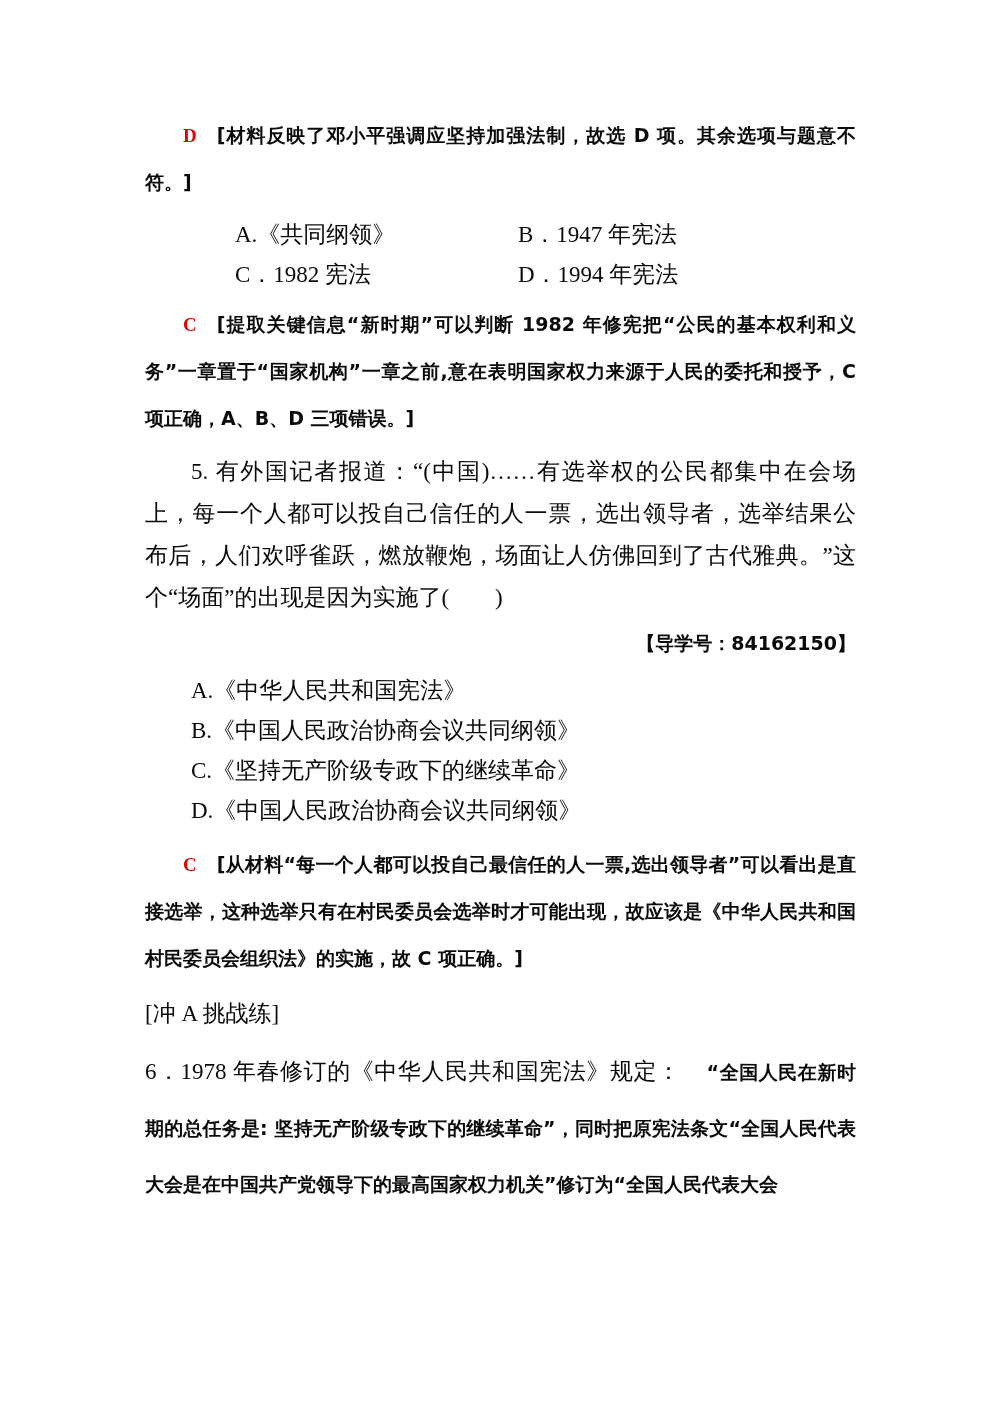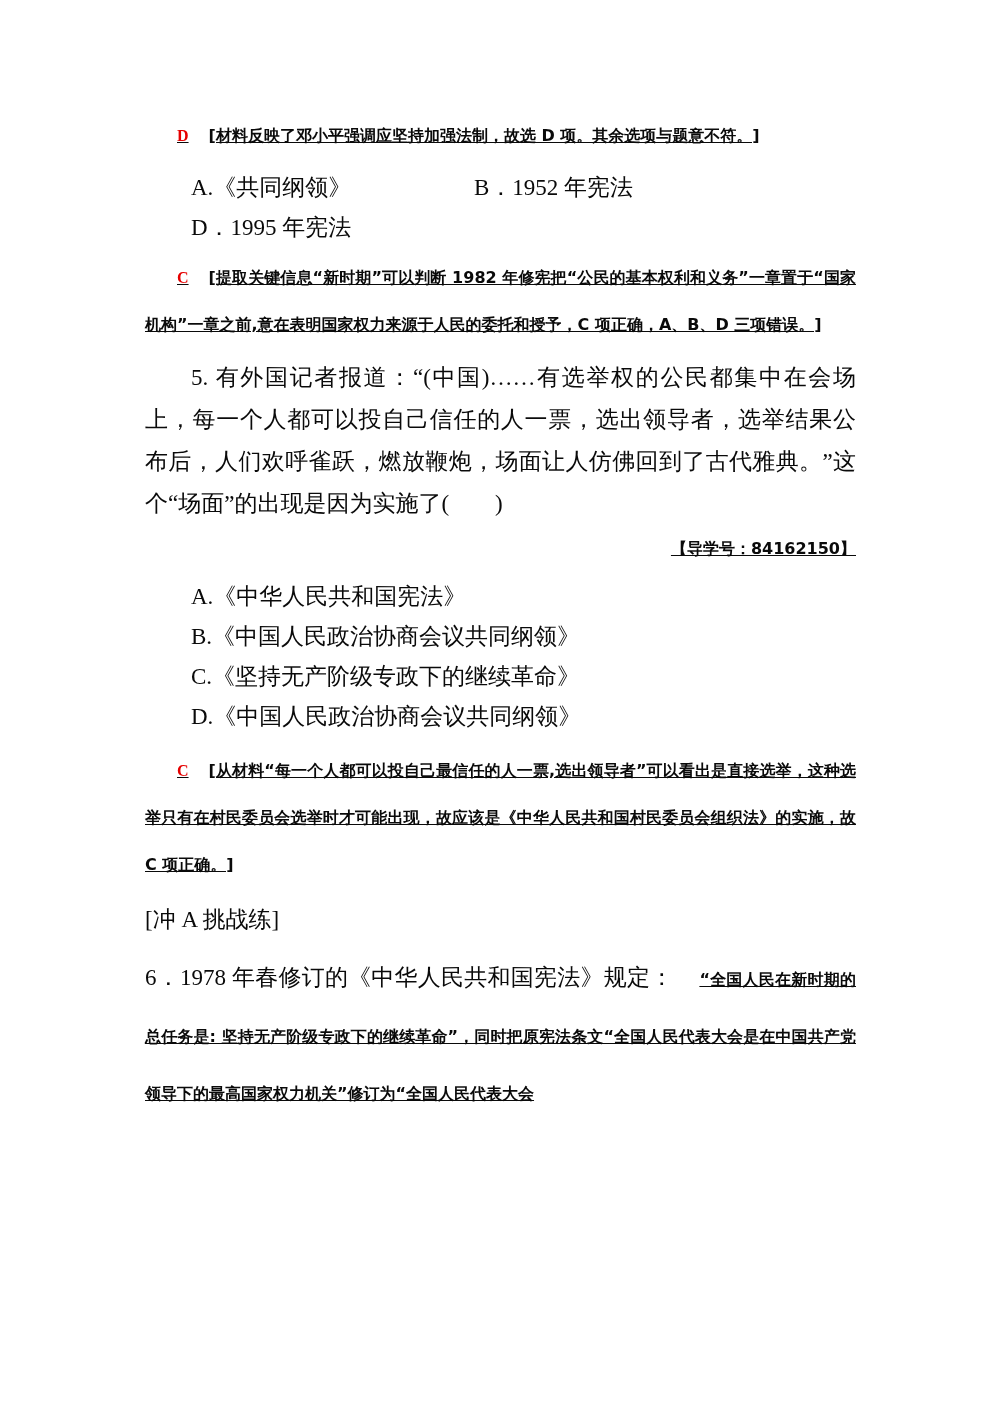--- a/index.html
+++ b/index.html
@@ -20,23 +20,22 @@
   
   .song {
     font-family: "Liberation Serif", "DejaVu Serif", serif;
     font-size: 23px;
     color: #0a0a0a;
   }
   
   .hei {
     font-family: "DejaVu Sans", "Liberation Sans", sans-serif;
     font-weight: 600;
-    font-size: 16px;
+    font-size: 19px;
     color: #0a0a0a;
-    text-decoration: underline;
   }
   p { margin: 0; }
   .ans {
     line-height: 47px;
     text-align: justify;
     text-indent: 2em;
     margin-bottom: 9px;
   }
   .ans .ans-letter {
     font-family: "Liberation Serif", "DejaVu Serif", serif;
@@ -52,20 +51,21 @@
   .qstem-noindent {
     text-indent: 0;
   }
   .opt-grid {
     padding-left: 46px;
     margin-bottom: 6px;
   }
   .opt-row {
     display: flex;
     line-height: 40px;
+    margin-left: 44px;
   }
   .opt-cell-left {
     width: 283px;
     flex: 0 0 283px;
   }
   .opt-list {
     padding-left: 46px;
     margin-bottom: 10px;
   }
   .opt-list .opt-line {
@@ -97,24 +97,25 @@
 <div class="page">
 
   <p class="ans hei">
     <span class="ans-letter" style="color: rgb(230, 0, 0);">D</span><span>[材料反映了邓小平强调应坚持加强法制，故选 D 项。其余选项与题意不符。]</span>
   </p>
 
 
   <div class="opt-grid song">
     <div class="opt-row">
       <span class="opt-cell-left">A.《共同纲领》</span>
-      <span>B．1952 年宪法</span>
+      <span>B．1947 年宪法</span>
     </div>
     <div class="opt-row">
-      <span>D．1995 年宪法</span>
+      <span class="opt-cell-left">C．1982 宪法</span>
+      <span>D．1994 年宪法</span>
     </div>
   </div>
 
   <p class="ans hei">
     <span class="ans-letter" style="color: rgb(230, 0, 0);">C</span><span>[提取关键信息“新时期”可以判断 1982 年修宪把“公民的基本权利和义务”一章置于“国家机构”一章之前,意在表明国家权力来源于人民的委托和授予，C 项正确，A、B、D 三项错误。]</span>
   </p>
 
   <p class="qstem song">5. 有外国记者报道：“(中国)……有选举权的公民都集中在会场上，每一个人都可以投自己信任的人一票，选出领导者，选举结果公布后，人们欢呼雀跃，燃放鞭炮，场面让人仿佛回到了古代雅典。”这个“场面”的出现是因为实施了(　　)</p>
 
   <p class="guide-line hei">【导学号：84162150】</p>

